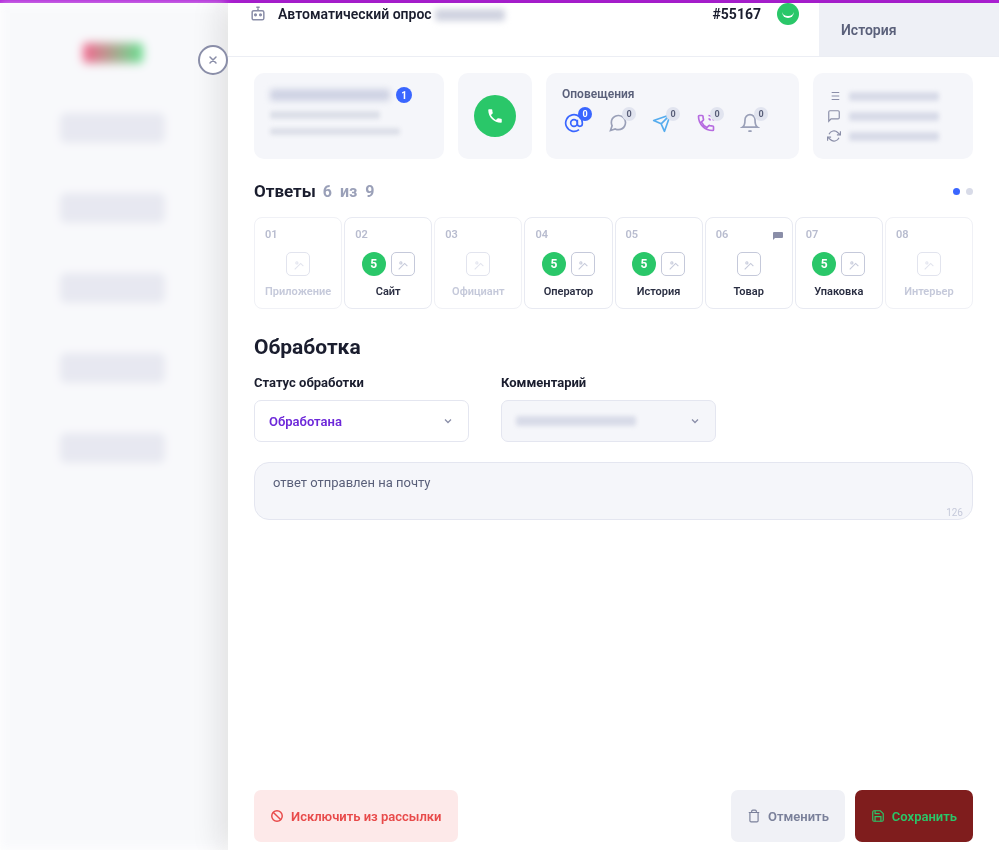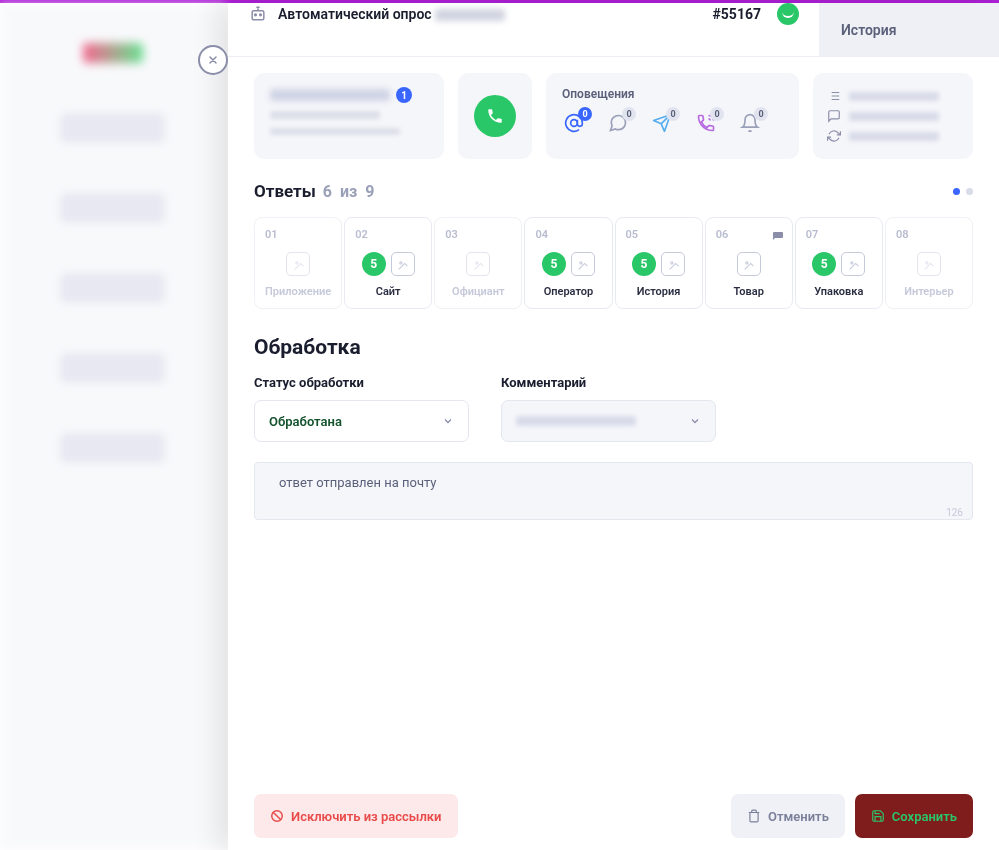--- a/index.html
+++ b/index.html
@@ -74,32 +74,32 @@
 .ans-card.muted .ans-img svg { color: #e2e4ee; }
 .ans-label { font-size: 11px; font-weight: 600; color: #2a2e42; }
 .ans-card.muted .ans-label { color: #c5c9da; }
 .ans-chat { position: absolute; top: 10px; right: 8px; width: 12px; height: 12px; color: #8a8ea8; }
 
 h3.proc { font-size: 21px; font-weight: 700; color: #1a1d2e; margin-bottom: 16px; }
 .form-row { display: flex; gap: 32px; margin-bottom: 20px; }
 .form-field { flex: 0 0 215px; }
 .form-label { font-size: 13px; font-weight: 700; color: #1a1d2e; margin-bottom: 10px; display: block; }
 .select { height: 42px; border: 1px solid #e4e6f0; border-radius: 7px; background: #fff; display: flex; align-items: center; padding: 0 14px; cursor: pointer; justify-content: space-between; font-size: 13px; }
-.select.status { color: #14532d; font-weight: 600; }
+.select.status { color: #6d28d9; font-weight: 600; }
 .select.assignee { background: #f5f6fa; }
 .select.assignee .blur-t { width: 120px; height: 10px; background: #d8dbe8; border-radius: 3px; filter: blur(2px); }
 .select svg { width: 12px; height: 12px; color: #8a8ea8; }
 
 .comment-label { font-size: 13px; font-weight: 700; color: #1a1d2e; margin-bottom: 10px; display: block; }
-.comment-box { width: 100%; min-height: 58px; border: 1px solid #e4e6f0; border-radius: 4px; background: #f5f6fa; padding: 12px 24px; font-size: 13px; color: #5a607a; resize: none; outline: none; font-family: inherit; position: relative; }
+.comment-box { width: 100%; min-height: 58px; border: 1px solid #e4e6f0; border-radius: 15px; background: #f5f6fa; padding: 12px 18px; font-size: 13px; color: #5a607a; resize: none; outline: none; font-family: inherit; position: relative; }
 .comment-wrap { position: relative; }
 .char-cnt { position: absolute; bottom: 6px; right: 10px; font-size: 10px; color: #c5c9da; }
 
 .footer { height: 68px; padding: 0 26px; display: flex; align-items: center; gap: 10px; }
-.btn { height: 44px; padding: 0 16px; border-radius: 7px; font-size: 13px; font-weight: 600; display: flex; align-items: center; gap: 7px; cursor: pointer; border: none; }
+.btn { height: 52px; padding: 0 16px; border-radius: 7px; font-size: 13px; font-weight: 600; display: flex; align-items: center; gap: 7px; cursor: pointer; border: none; }
 .btn.exclude { background: #fde9e9; color: #e84a4a; }
 .btn.cancel { background: #f0f1f6; color: #7a809a; margin-left: auto; }
 .btn.save { background: #7f1d1d; color: #2ac769; }
 .btn svg { width: 14px; height: 14px; }
 </style>
 </head>
 <body>
 
 <div class="accent-bar"></div>
 

